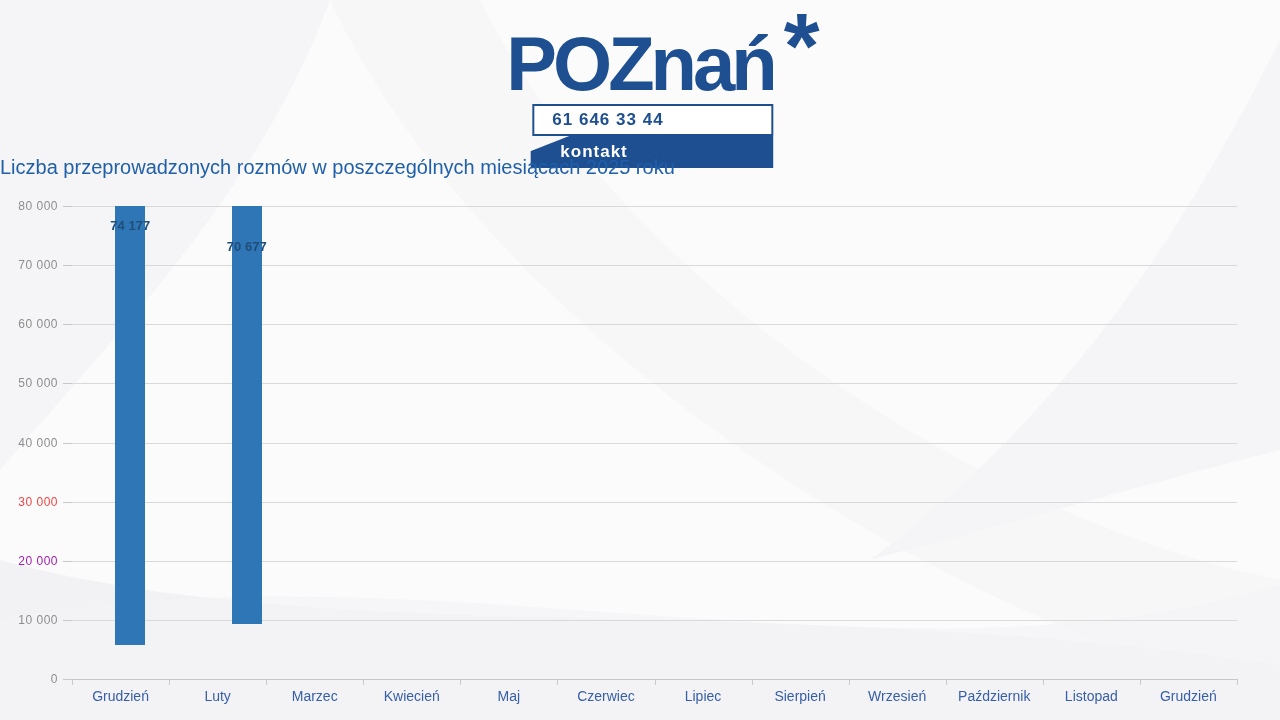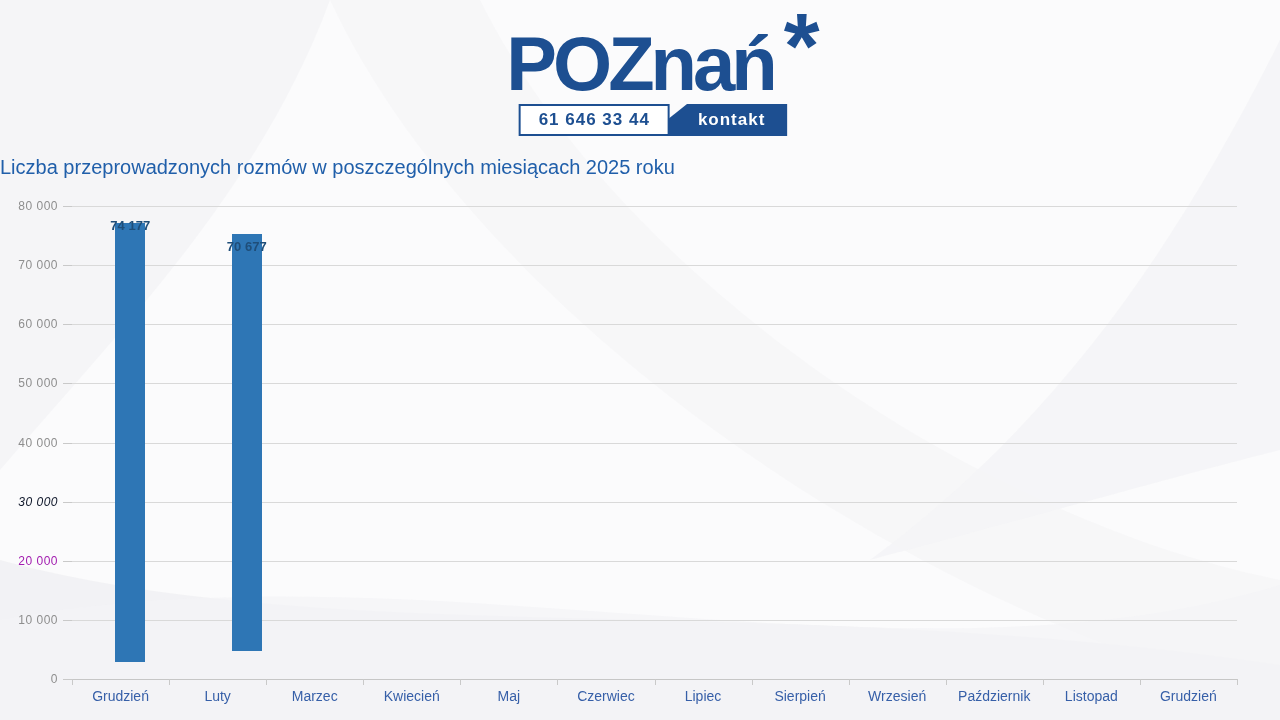--- a/index.html
+++ b/index.html
@@ -15,21 +15,21 @@
   .logo-block { position:absolute; top:26px; left:50%; transform:translateX(-50%); z-index:2; text-align:center; }
   .wordmark {
     position:relative; display:inline-block;
     font-size:76px; font-weight:bold; letter-spacing:-4px; line-height:1;
     color:#1d4f91;
   }
   .wordmark .asterisk {
     position:absolute; right:-46px; top:-26px;
     font-size:92px; font-weight:bold; letter-spacing:0; color:#1d4f91; line-height:1;
   }
-  .phone-strip { margin-top:2px; margin-left:26px; display:flex; justify-content:space-between; align-items:stretch; }
+  .phone-strip { margin-top:2px; margin-left:26px; display:flex; justify-content:space-between; align-items:stretch;flex-direction:column; }
   .phone-left {
     background:#ffffff; border:2px solid #1d4f91; color:#1d4f91;
     font-weight:bold; font-size:17px; letter-spacing:1px;
     padding:5px 18px; height:32px; display:flex; align-items:center;
   }
   .phone-right {
     background:#1d4f91; color:#ffffff; font-weight:bold; font-size:17px; letter-spacing:1px;
     padding:5px 22px 5px 30px; height:32px; display:flex; align-items:center;
     margin-left:-2px;
     clip-path: polygon(16% 0, 100% 0, 100% 100%, 0 100%, 0 48%);
@@ -43,21 +43,21 @@
   .y-axis { position:absolute; left:0; top:206px; width:60px; height:473px; }
   .y-tick-label {
     position:absolute; right:2px; transform:translateY(-50%);
     font-size:12px; color:#8e8e8e; letter-spacing:0.5px; white-space:nowrap;
   }
   .plot { position:absolute; left:72px; top:206px; width:1165px; height:473px; }
   .gridline { position:absolute; left:0; width:100%; height:1px; background:#d9d9d9; }
   .gridline.baseline { background:#c6c6c6; }
   .left-tick { position:absolute; left:-9px; width:9px; height:1px; background:#c9c9c9; }
   .plot-columns { position:absolute; left:0; top:0; width:100%; height:100%; display:flex; align-items:flex-end; }
-  .col { position:relative; flex:1 1 0; height:100%; display:flex; justify-content:center; align-items:center; }
+  .col { position:relative; flex:1 1 0; height:100%; display:flex; justify-content:center; align-items:flex-start; }
   .bar { width:30px; background:#2e76b5; }
   .bar-value {
     position:absolute; left:0; width:100%; text-align:center;
     font-size:13px; font-weight:bold; color:#1f4e79; white-space:nowrap;
   }
   .x-axis { position:absolute; left:72px; top:679px; width:1165px; height:36px; }
   .x-ticks { position:absolute; left:0; top:0; width:100%; height:6px; }
   .x-boundary-tick { position:absolute; top:0; width:1px; height:6px; background:#c9c9c9; }
   .x-labels { position:absolute; left:0; top:9px; width:100%; display:flex; }
   .x-label { flex:1 1 0; text-align:center; font-size:14px; color:#365fa8; white-space:nowrap; }
@@ -86,21 +86,21 @@
 
 <div class="chart-title">Liczba przeprowadzonych rozmów w poszczególnych miesiącach 2025 roku</div>
 
 <div class="chart">
   <div class="y-axis">
       <div class="y-tick-label" style="top: 0px; color: rgb(142, 142, 142);">80 000</div>
       <div class="y-tick-label" style="top: 59.125px; color: rgb(142, 142, 142);">70 000</div>
       <div class="y-tick-label" style="top: 118.25px; color: rgb(142, 142, 142);">60 000</div>
       <div class="y-tick-label" style="top: 177.375px; color: rgb(142, 142, 142);">50 000</div>
       <div class="y-tick-label" style="top: 236.5px; color: rgb(142, 142, 142);">40 000</div>
-      <div class="y-tick-label" style="top: 295.625px; color: #0f172a; font-style: italic;">30 000</div>
+      <div class="y-tick-label" style="top: 295.625px; color: #ef4444;">30 000</div>
       <div class="y-tick-label" style="top: 354.75px; color: #a21caf;">20 000</div>
       <div class="y-tick-label" style="top: 413.875px; color: rgb(142, 142, 142);">10 000</div>
       <div class="y-tick-label" style="top: 473px; color: rgb(142, 142, 142);">0</div>
     </div>
   <div class="plot">
     <div>
         <div class="gridline" style="top: 0px; background: rgb(217, 217, 217);"></div>
         <div class="left-tick" style="top: 0px;"></div>
         <div class="gridline" style="top: 59.125px; background: rgb(217, 217, 217);"></div>
         <div class="left-tick" style="top: 59.125px;"></div>

